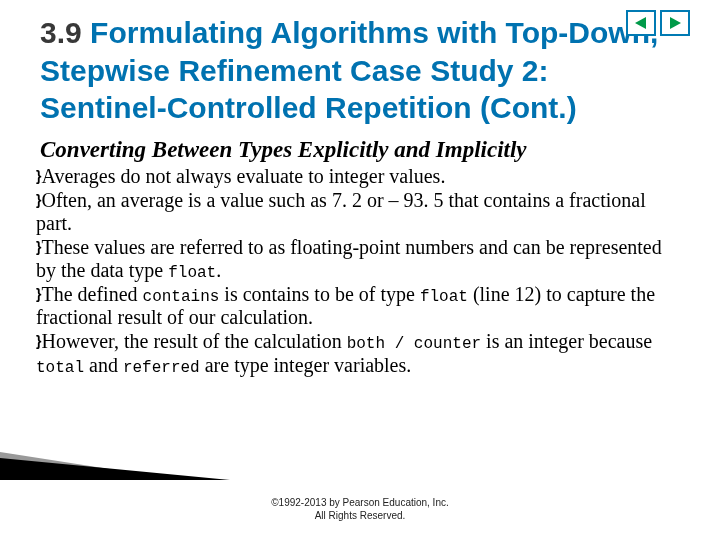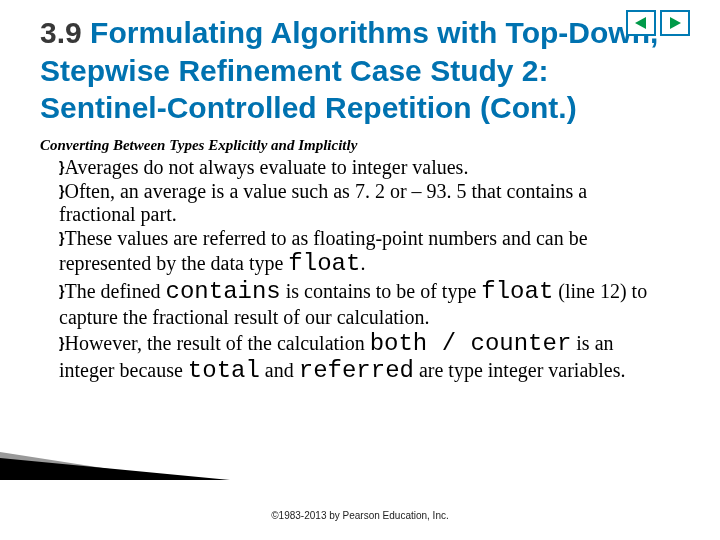--- a/index.html
+++ b/index.html
@@ -36,40 +36,40 @@
     font-weight: bold;
     font-size: 30px;
     line-height: 1.25;
   }
   .sec-num { color: #383838; }
   .sec-title { color: #0072b0; }
   .subtitle {
     margin: 10px 40px 2px 40px;
     font-style: italic;
     font-weight: bold;
-    font-size: 15px;
+    font-size: 23px;
   }
   .body-text {
-    margin: 0 59px;
+    margin: 0 36px;
     font-size: 20px;
     line-height: 1.15;
     font-weight: normal;
   }
   .body-text p {
     margin: 0 0 1px 0;
   }
   .bullet-glyph {
     font-family: Arial, sans-serif;
     font-size: 14px;
     font-weight: bold;
     vertical-align: 2px;
   }
   .mono {
     font-family: "Courier New", monospace;
-    font-size: 24px;
+    font-size: 16px;
   }
   .decor {
     position: absolute;
     left: 0;
     bottom: 60px;
     width: 250px;
     height: 30px;
   }
   .decor .tri1 {
     position: absolute;
@@ -132,14 +132,15 @@
 
   <p><span class="bullet-glyph">}</span><span>However, the result of the calculation </span><span class="mono">both / counter</span><span> is an integer because </span><span class="mono">total</span><span> and </span><span class="mono">referred</span><span> are type integer variables.</span></p>
 </div>
 
 <div class="decor">
   <div class="tri2"></div>
   <div class="tri1"></div>
 </div>
 
 <div class="copyright">
-  <div>©1983-2013 by Pearson Education, Inc.</div>
+  <div>©1992-2013 by Pearson Education, Inc.</div>
+  <div>All Rights Reserved.</div>
 </div>
 
 </body></html>

